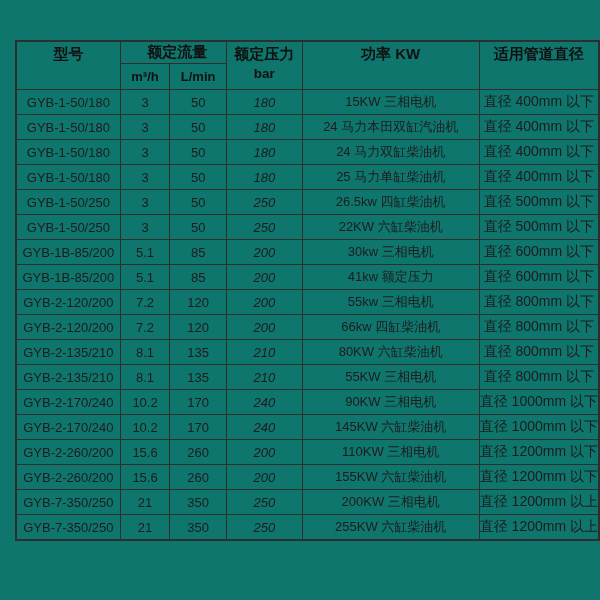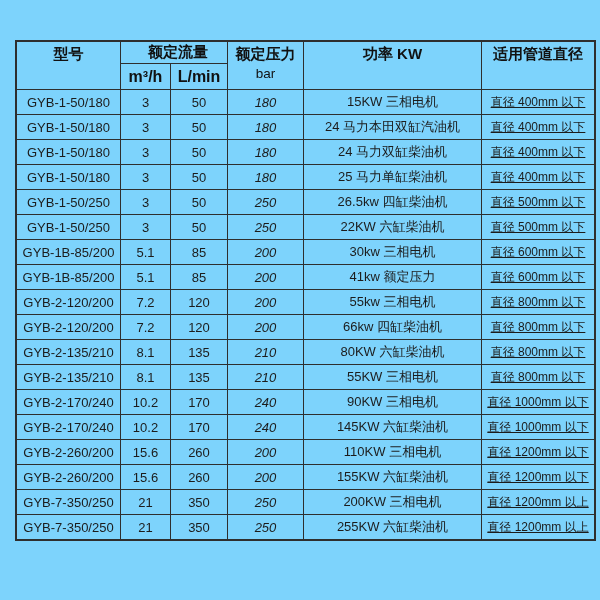--- a/index.html
+++ b/index.html
@@ -5,21 +5,21 @@
   html, body { margin: 0; padding: 0; }
   body {
     width: 600px; height: 600px;
     background: #ffffff;
     font-family: "Liberation Sans", "DejaVu Sans", sans-serif;
     color: #1c1c1c;
   }
   .page {
     position: relative;
     width: 600px; height: 600px;
-    background: #7dd3fc;
+    background: #0f766e;
     overflow: hidden;
   }
   table.spec {
     position: absolute;
     left: 15px; top: 40px;
     border-collapse: collapse;
     table-layout: fixed;
     border: 2px solid #2e2e2e;
   }
   .spec th, .spec td {
@@ -34,35 +34,35 @@
     font-size: 15px;
     color: #111;
   }
   .spec thead .vtop {
     vertical-align: top;
     padding-top: 3px;
   }
   .spec thead .flow-head { height: 21px; vertical-align: middle; padding-left: 8px; }
   .spec thead .sub {
     height: 25px;
-    font-size: 16px;
+    font-size: 13px;
     vertical-align: middle;
   }
   .pressure-unit {
     font-size: 13.5px;
-    font-weight: normal;
+    font-weight: bold;
     margin-top: 2px;
   }
   .spec tbody td {
     height: 24px;
     font-size: 13px;
     vertical-align: middle;
   }
   .spec tbody td.col-power { font-size: 13px; }
-  .spec tbody td.col-diameter { font-size: 12px; text-decoration: underline; }
+  .spec tbody td.col-diameter { font-size: 14px; }
   .col-model  { width: 103px; }
   .col-m3h    { width: 49px; }
   .col-lmin   { width: 56px; }
   .col-bar    { width: 75px; font-style: italic; }
   .col-power  { width: 177px; }
   .col-diameter { width: 112px; }
 </style>
 </head>
 <body>
 

